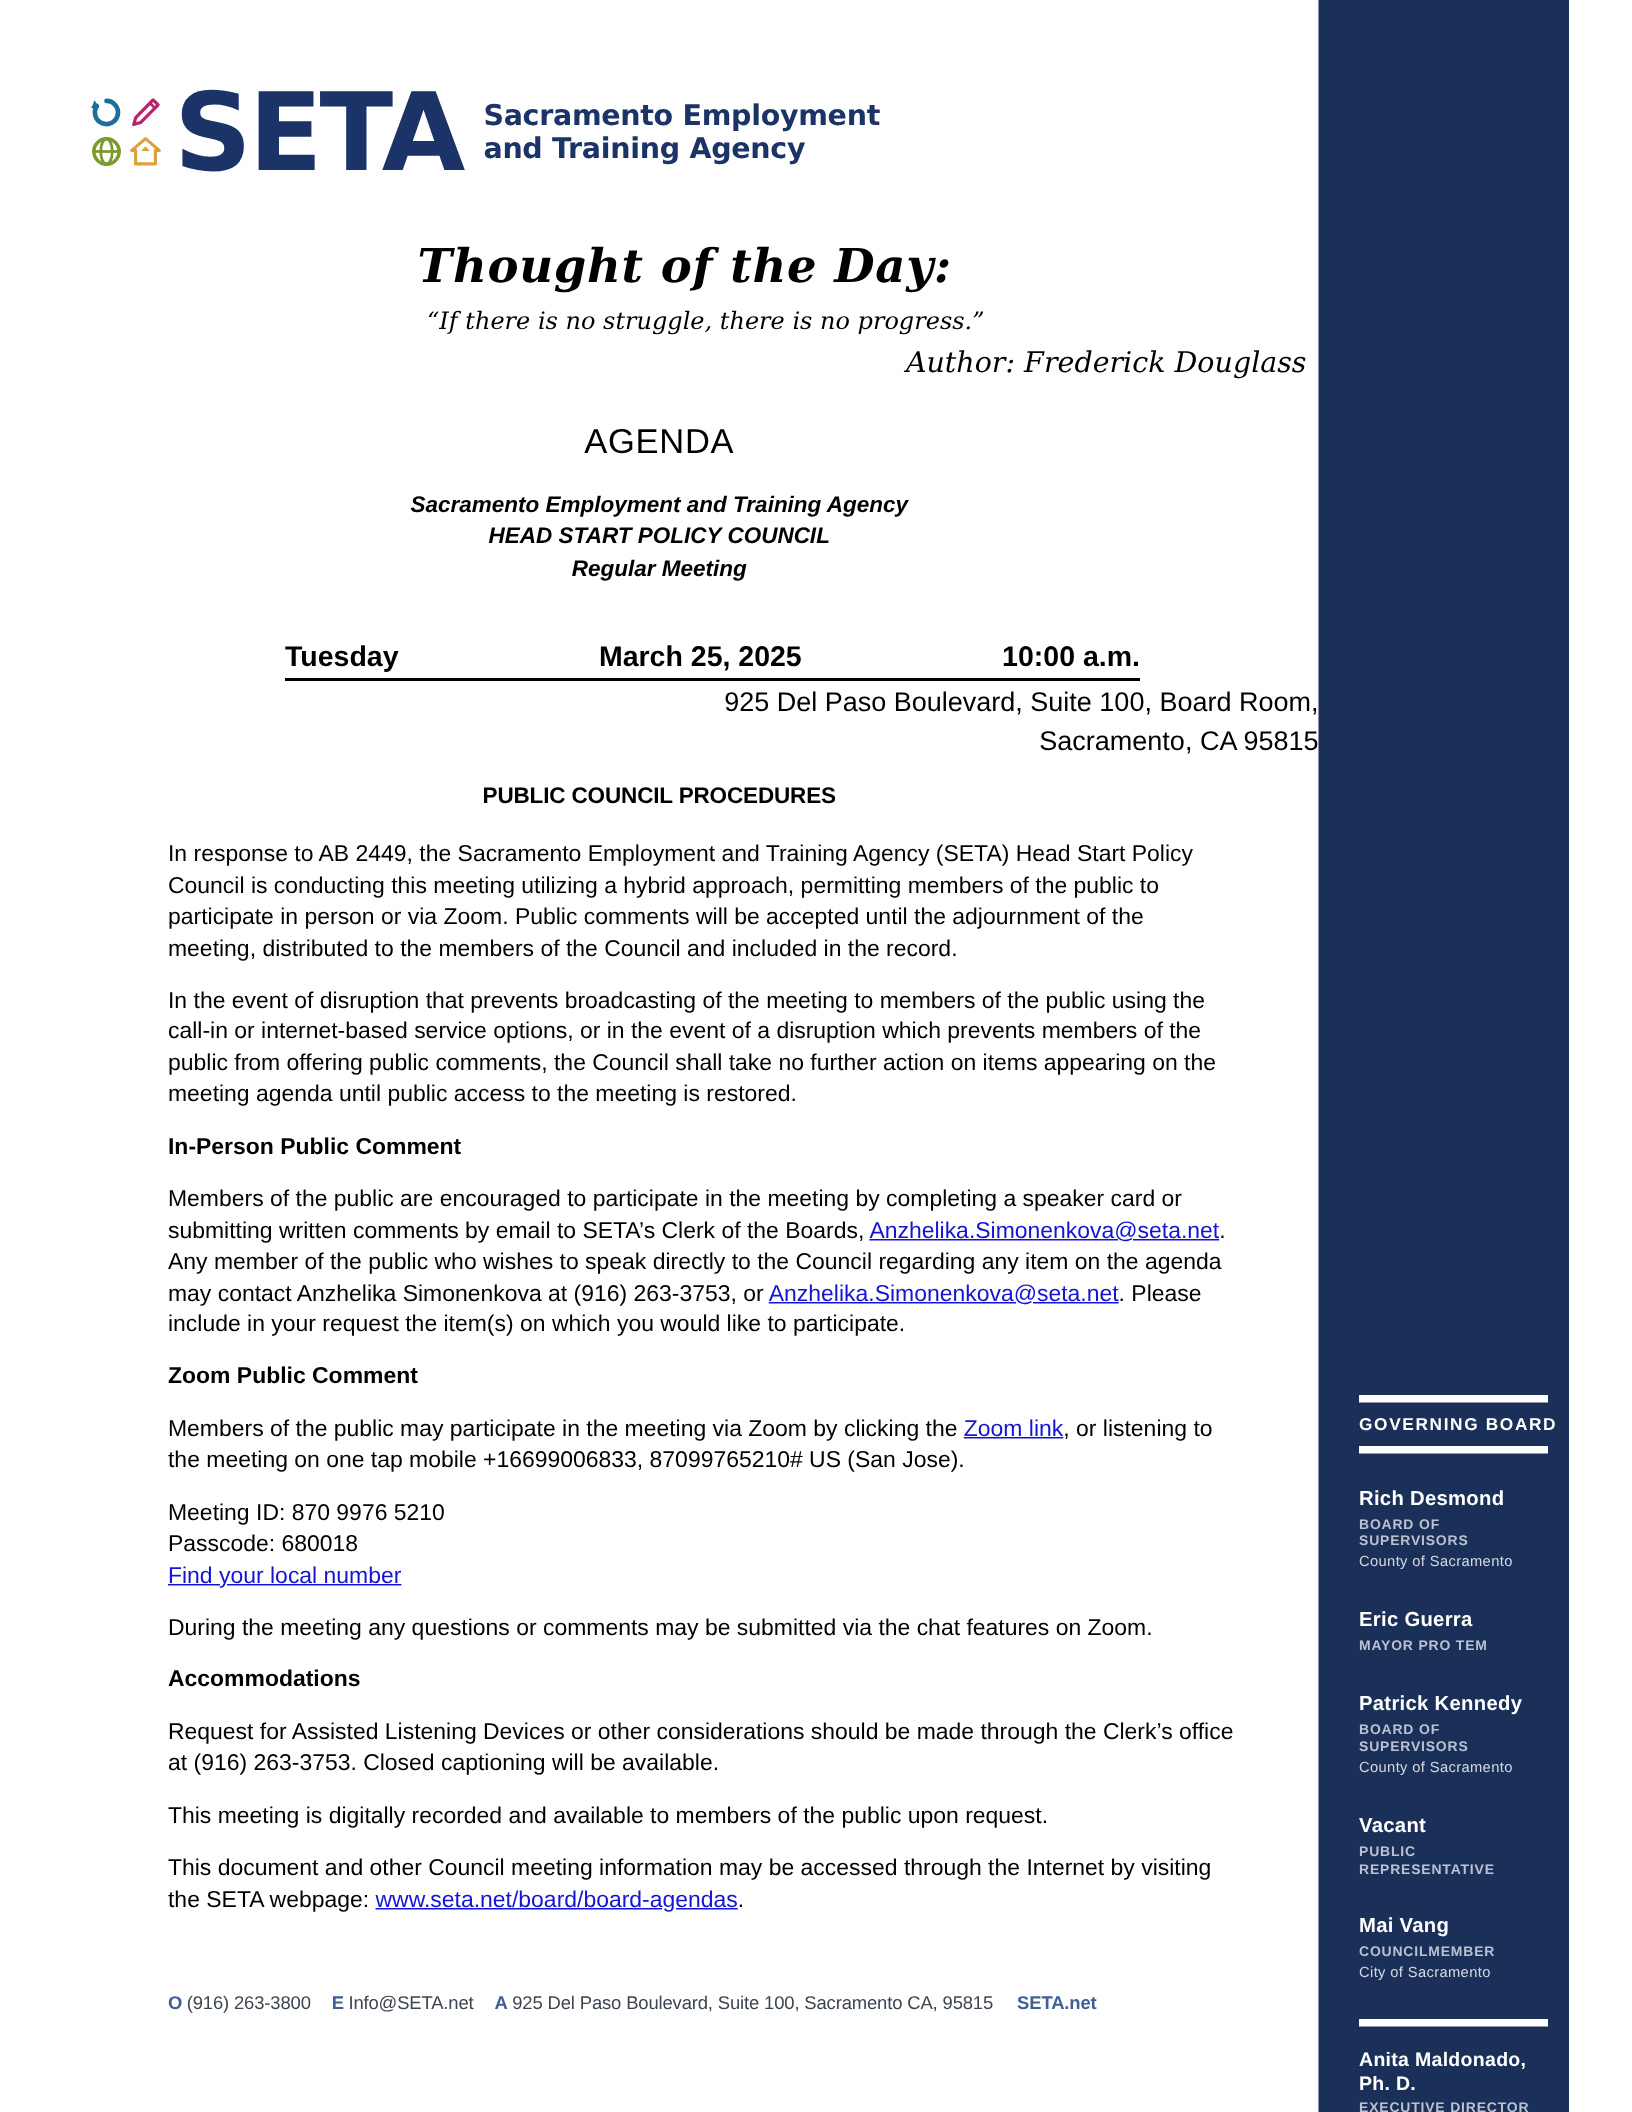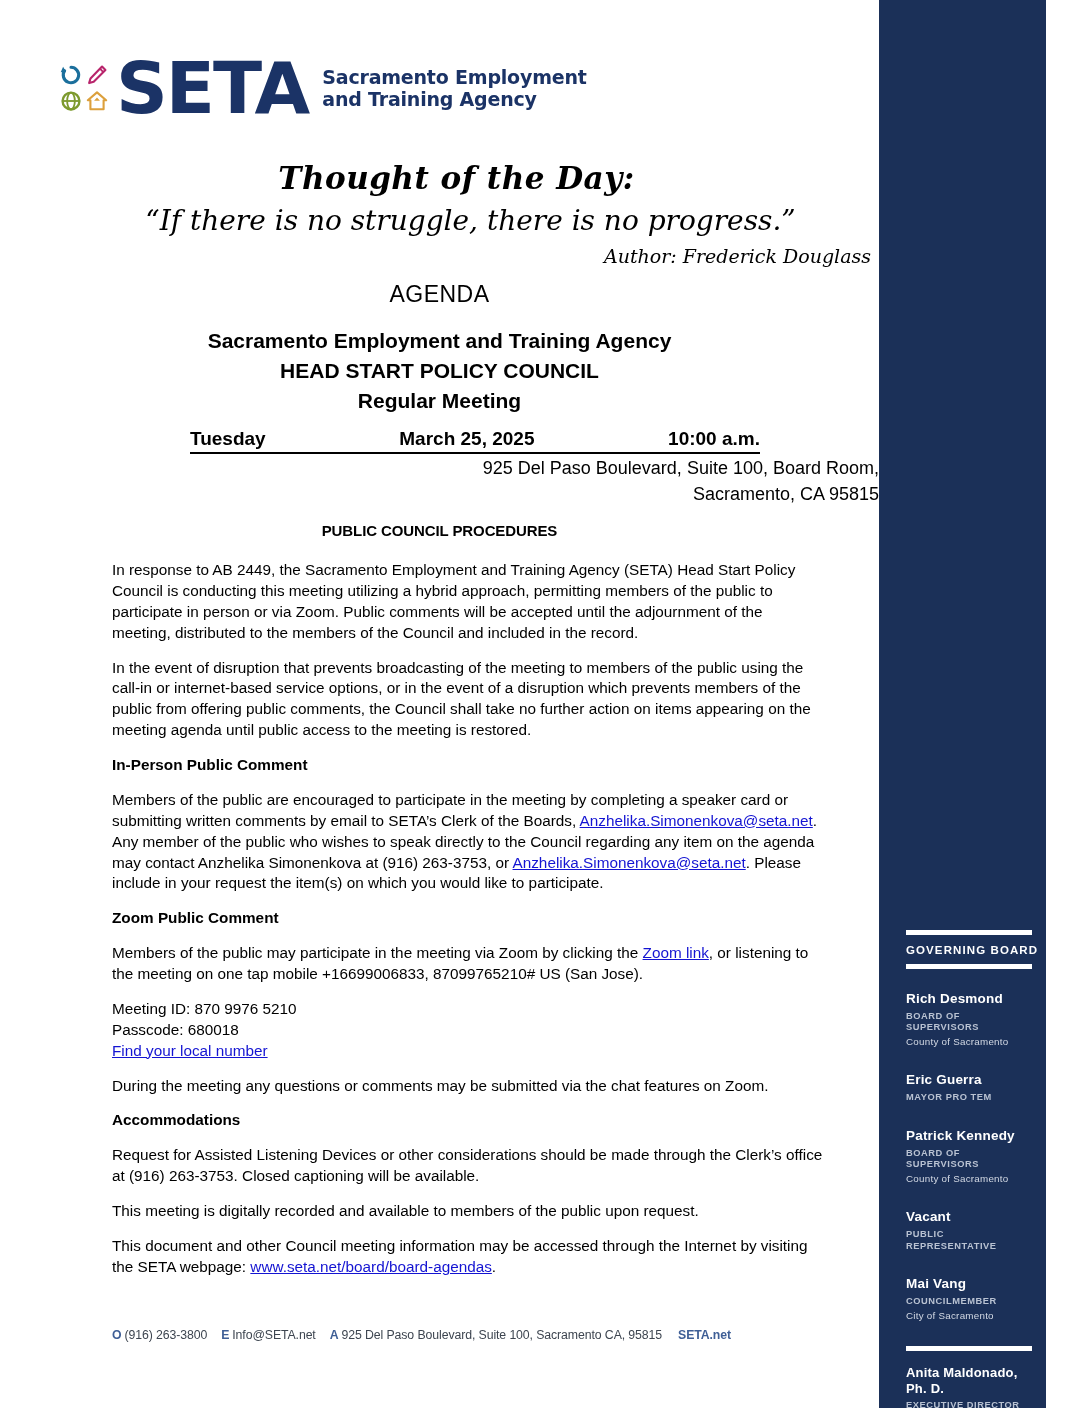--- a/index.html
+++ b/index.html
@@ -133,21 +133,21 @@
     color: #000;
     margin-top: 12px;
   }
   .thought-title {
     font-size: 31px;
     font-weight: bold;
     font-style: italic;
     letter-spacing: 0.5px;
   }
   .thought-quote {
-    font-size: 28px;
+    font-size: 16px;
     font-style: italic;
     margin-top: 8px;
     letter-spacing: 0px;
     padding-left: 28px;
   }
   .thought-author {
     font-size: 19px;
     font-style: italic;
     text-align: right;
     padding-right: 42px;
@@ -160,24 +160,25 @@
     top: 281px;
     left: 0;
     width: 879px;
     text-align: center;
   }
   .agenda-word {
     font-size: 23px;
     letter-spacing: 0.5px;
   }
   .agenda-org {
-    font-size: 21px;
+    font-size: 15px;
     font-weight: bold;
     margin-top: 18px;
     line-height: 1.42;
+    font-style: italic;
   }
 
   
   .date-row {
     position: absolute;
     top: 428px;
     left: 190px;
     width: 570px;
     display: flex;
     justify-content: space-between;

